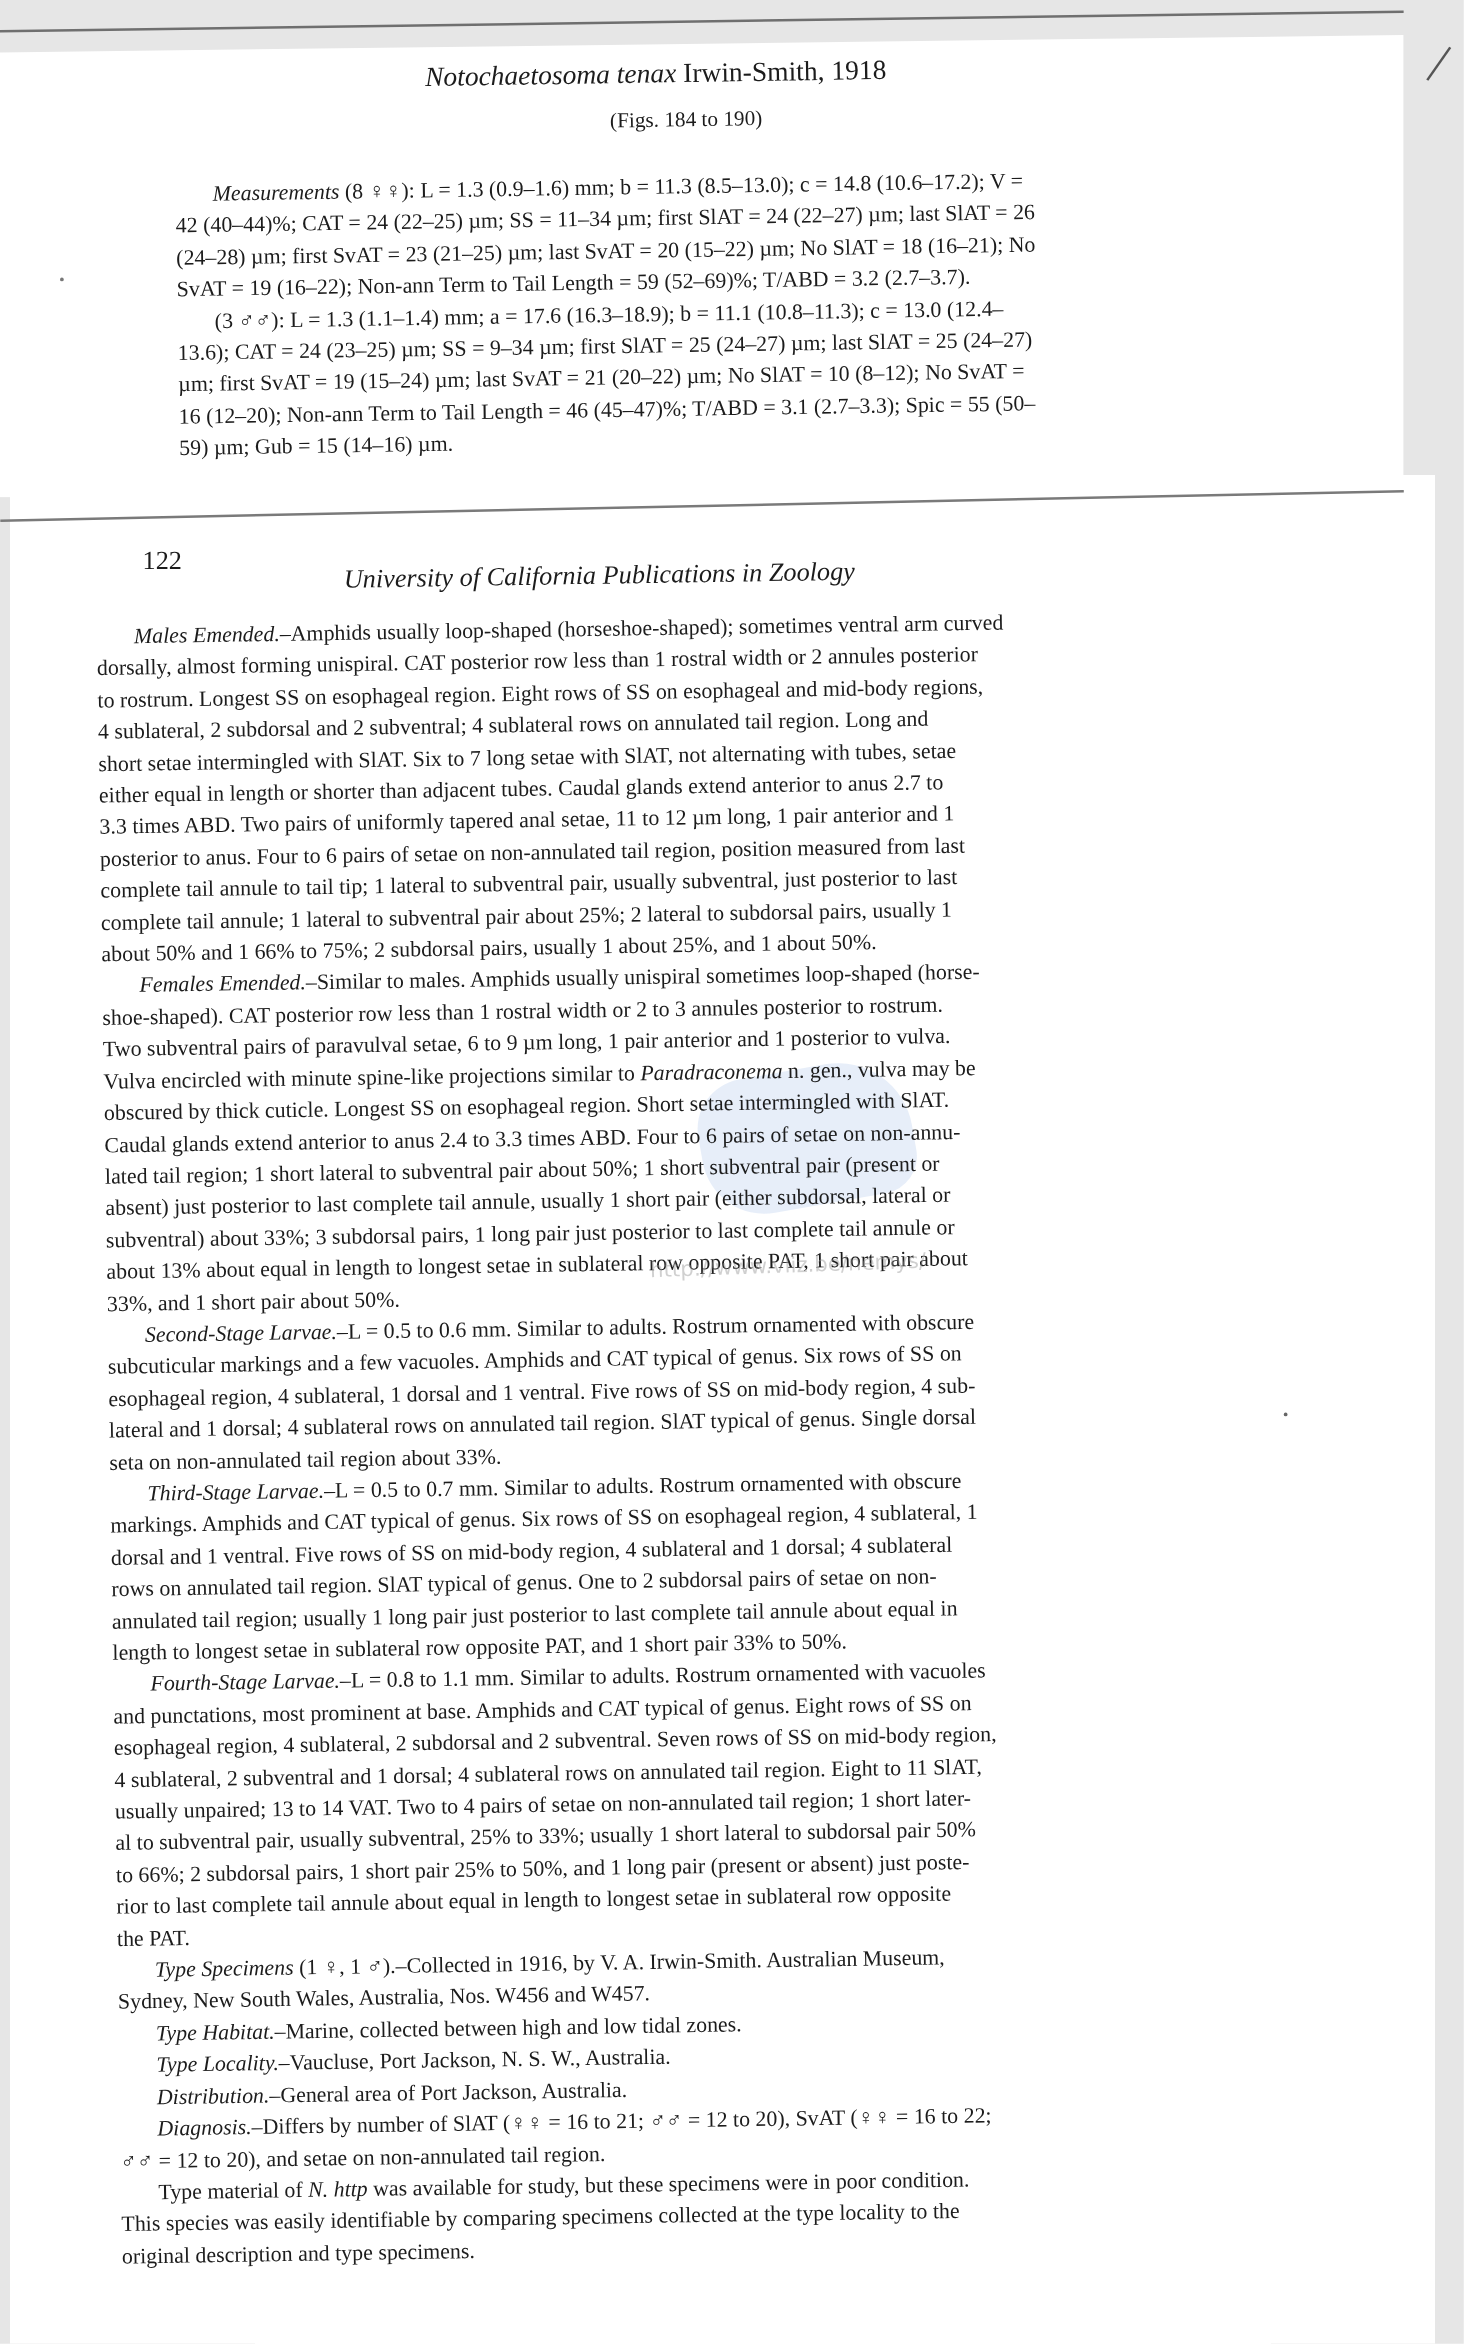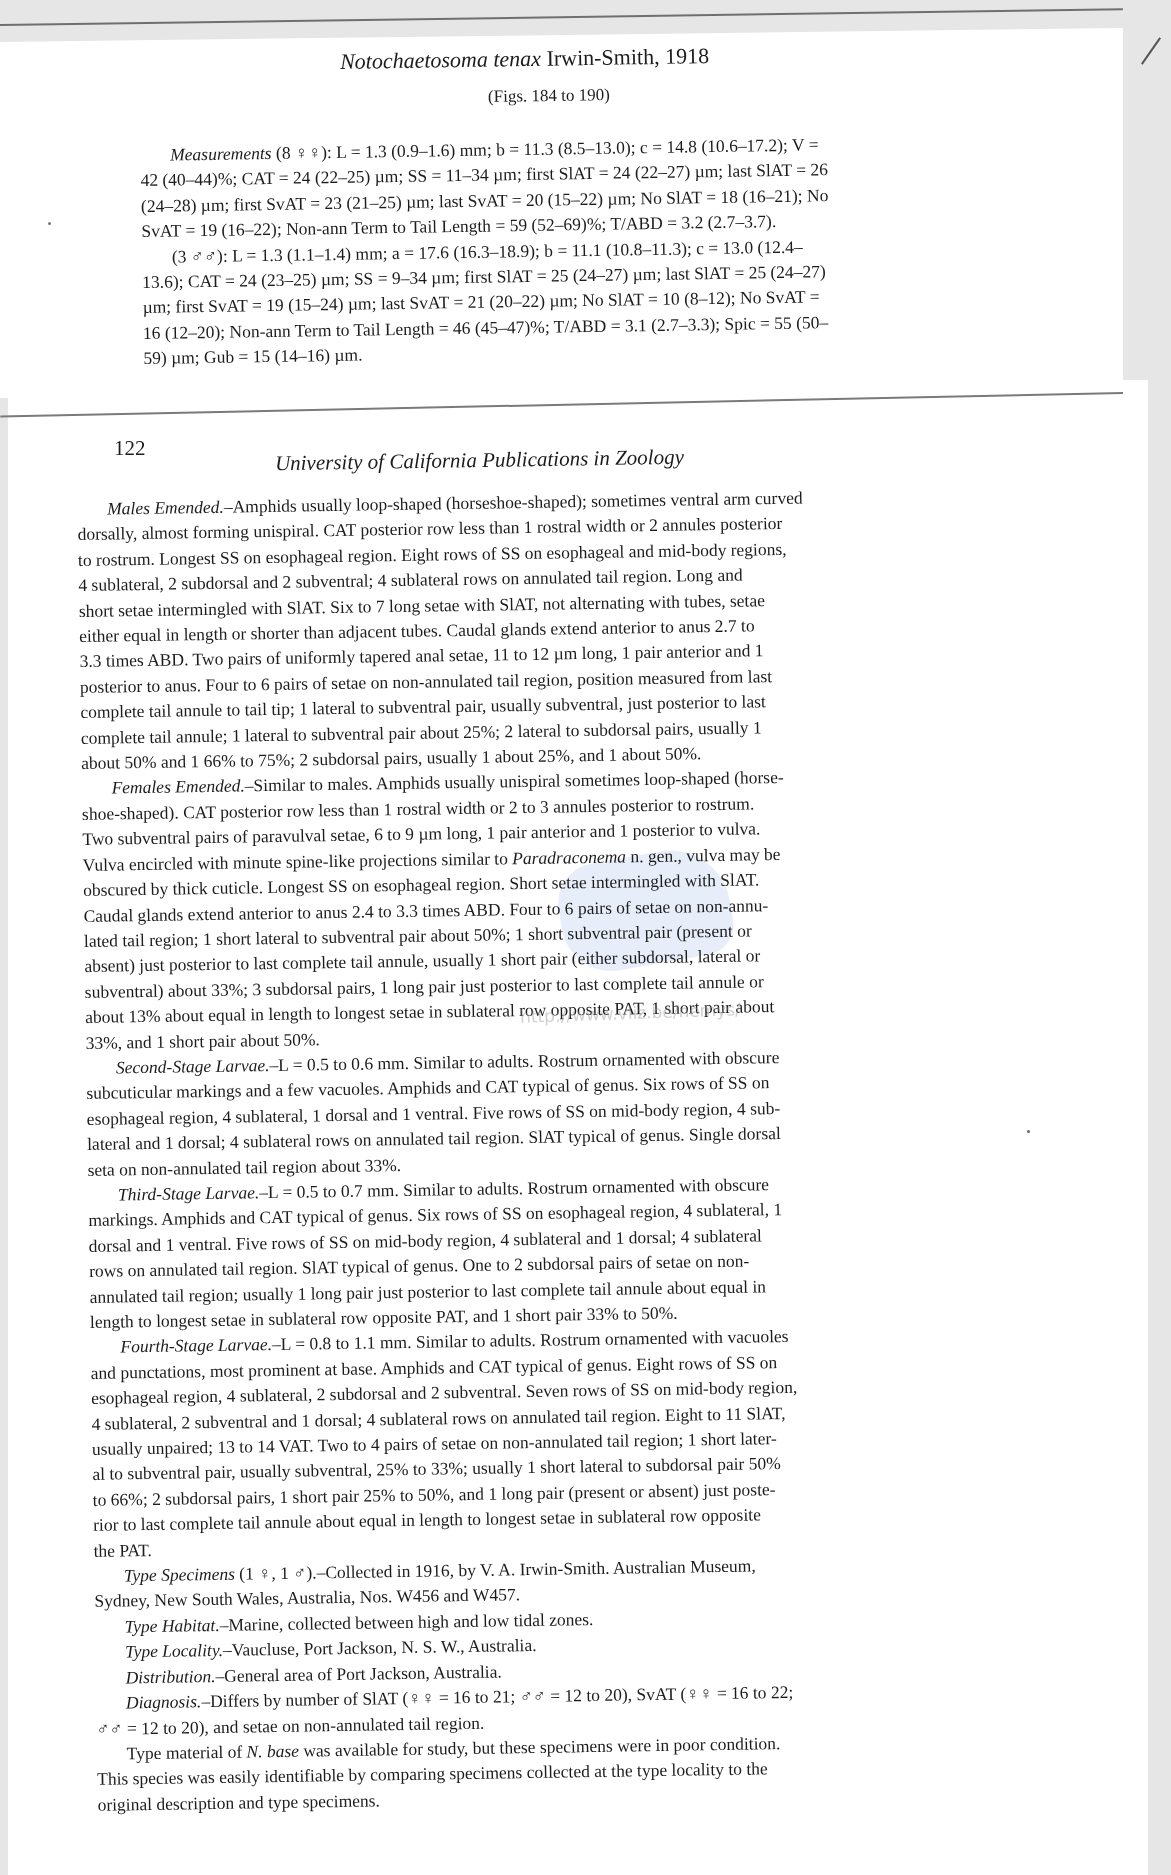--- a/index.html
+++ b/index.html
@@ -143,19 +143,19 @@
     <span class="line"><span>to 66%; 2 subdorsal pairs, 1 short pair 25% to 50%, and 1 long pair (present or absent) just poste-</span></span>
     <span class="line"><span>rior to last complete tail annule about equal in length to longest setae in sublateral row opposite</span></span>
     <span class="line"><span>the PAT.</span></span>
     <span class="line indent"><em>Type Specimens</em><span> (1 ♀, 1 ♂).–Collected in 1916, by V. A. Irwin-Smith. Australian Museum,</span></span>
     <span class="line"><span>Sydney, New South Wales, Australia, Nos. W456 and W457.</span></span>
     <span class="line indent"><em>Type Habitat.</em><span>–Marine, collected between high and low tidal zones.</span></span>
     <span class="line indent"><em>Type Locality.</em><span>–Vaucluse, Port Jackson, N. S. W., Australia.</span></span>
     <span class="line indent"><em>Distribution.</em><span>–General area of Port Jackson, Australia.</span></span>
     <span class="line indent"><em>Diagnosis.</em><span>–Differs by number of SlAT (♀♀ = 16 to 21; ♂♂ = 12 to 20), SvAT (♀♀ = 16 to 22;</span></span>
     <span class="line"><span>♂♂ = 12 to 20), and setae on non-annulated tail region.</span></span>
-    <span class="line indent"><span>Type material of </span><em>N. base</em><span> was available for study, but these specimens were in poor condition.</span></span>
+    <span class="line indent"><span>Type material of </span><em>N. http</em><span> was available for study, but these specimens were in poor condition.</span></span>
     <span class="line"><span>This species was easily identifiable by comparing specimens collected at the type locality to the</span></span>
     <span class="line"><span>original description and type specimens.</span></span>
   </div>
 
 <div class="watermark-text">http://www.vliz.be/nemys/</div>
 <div class="stray-dot"></div>
 
 </body></html>

